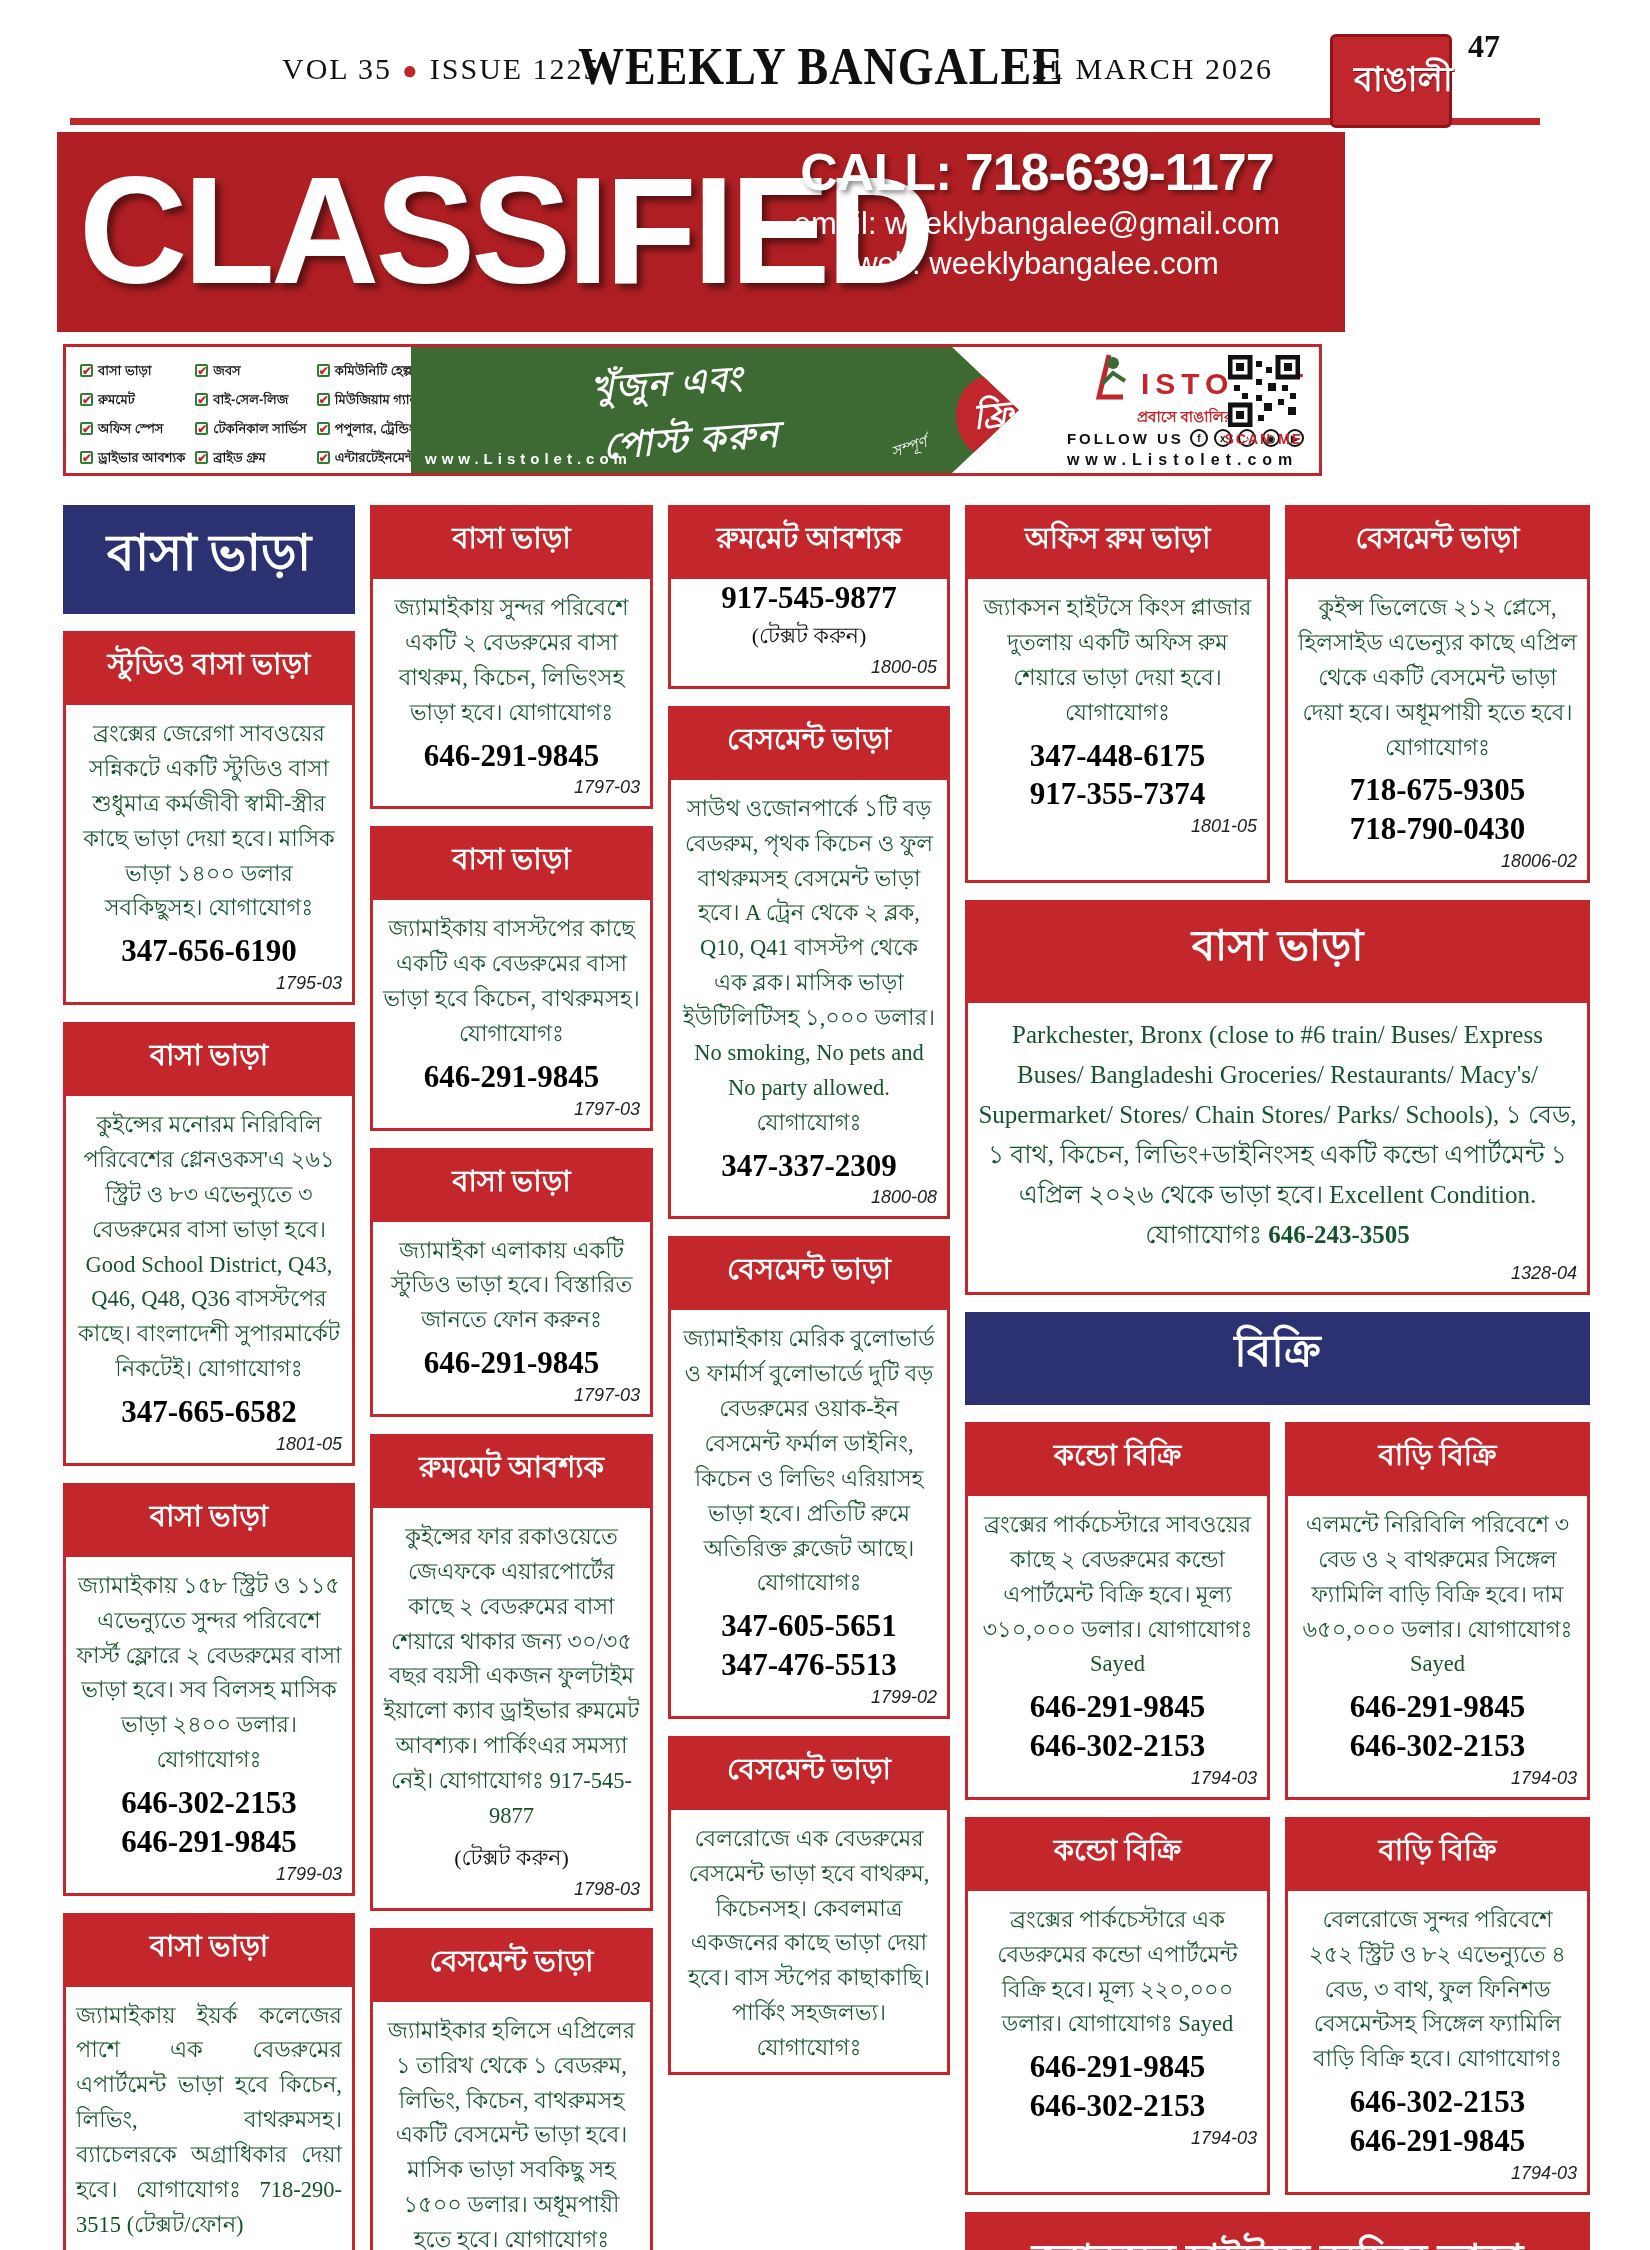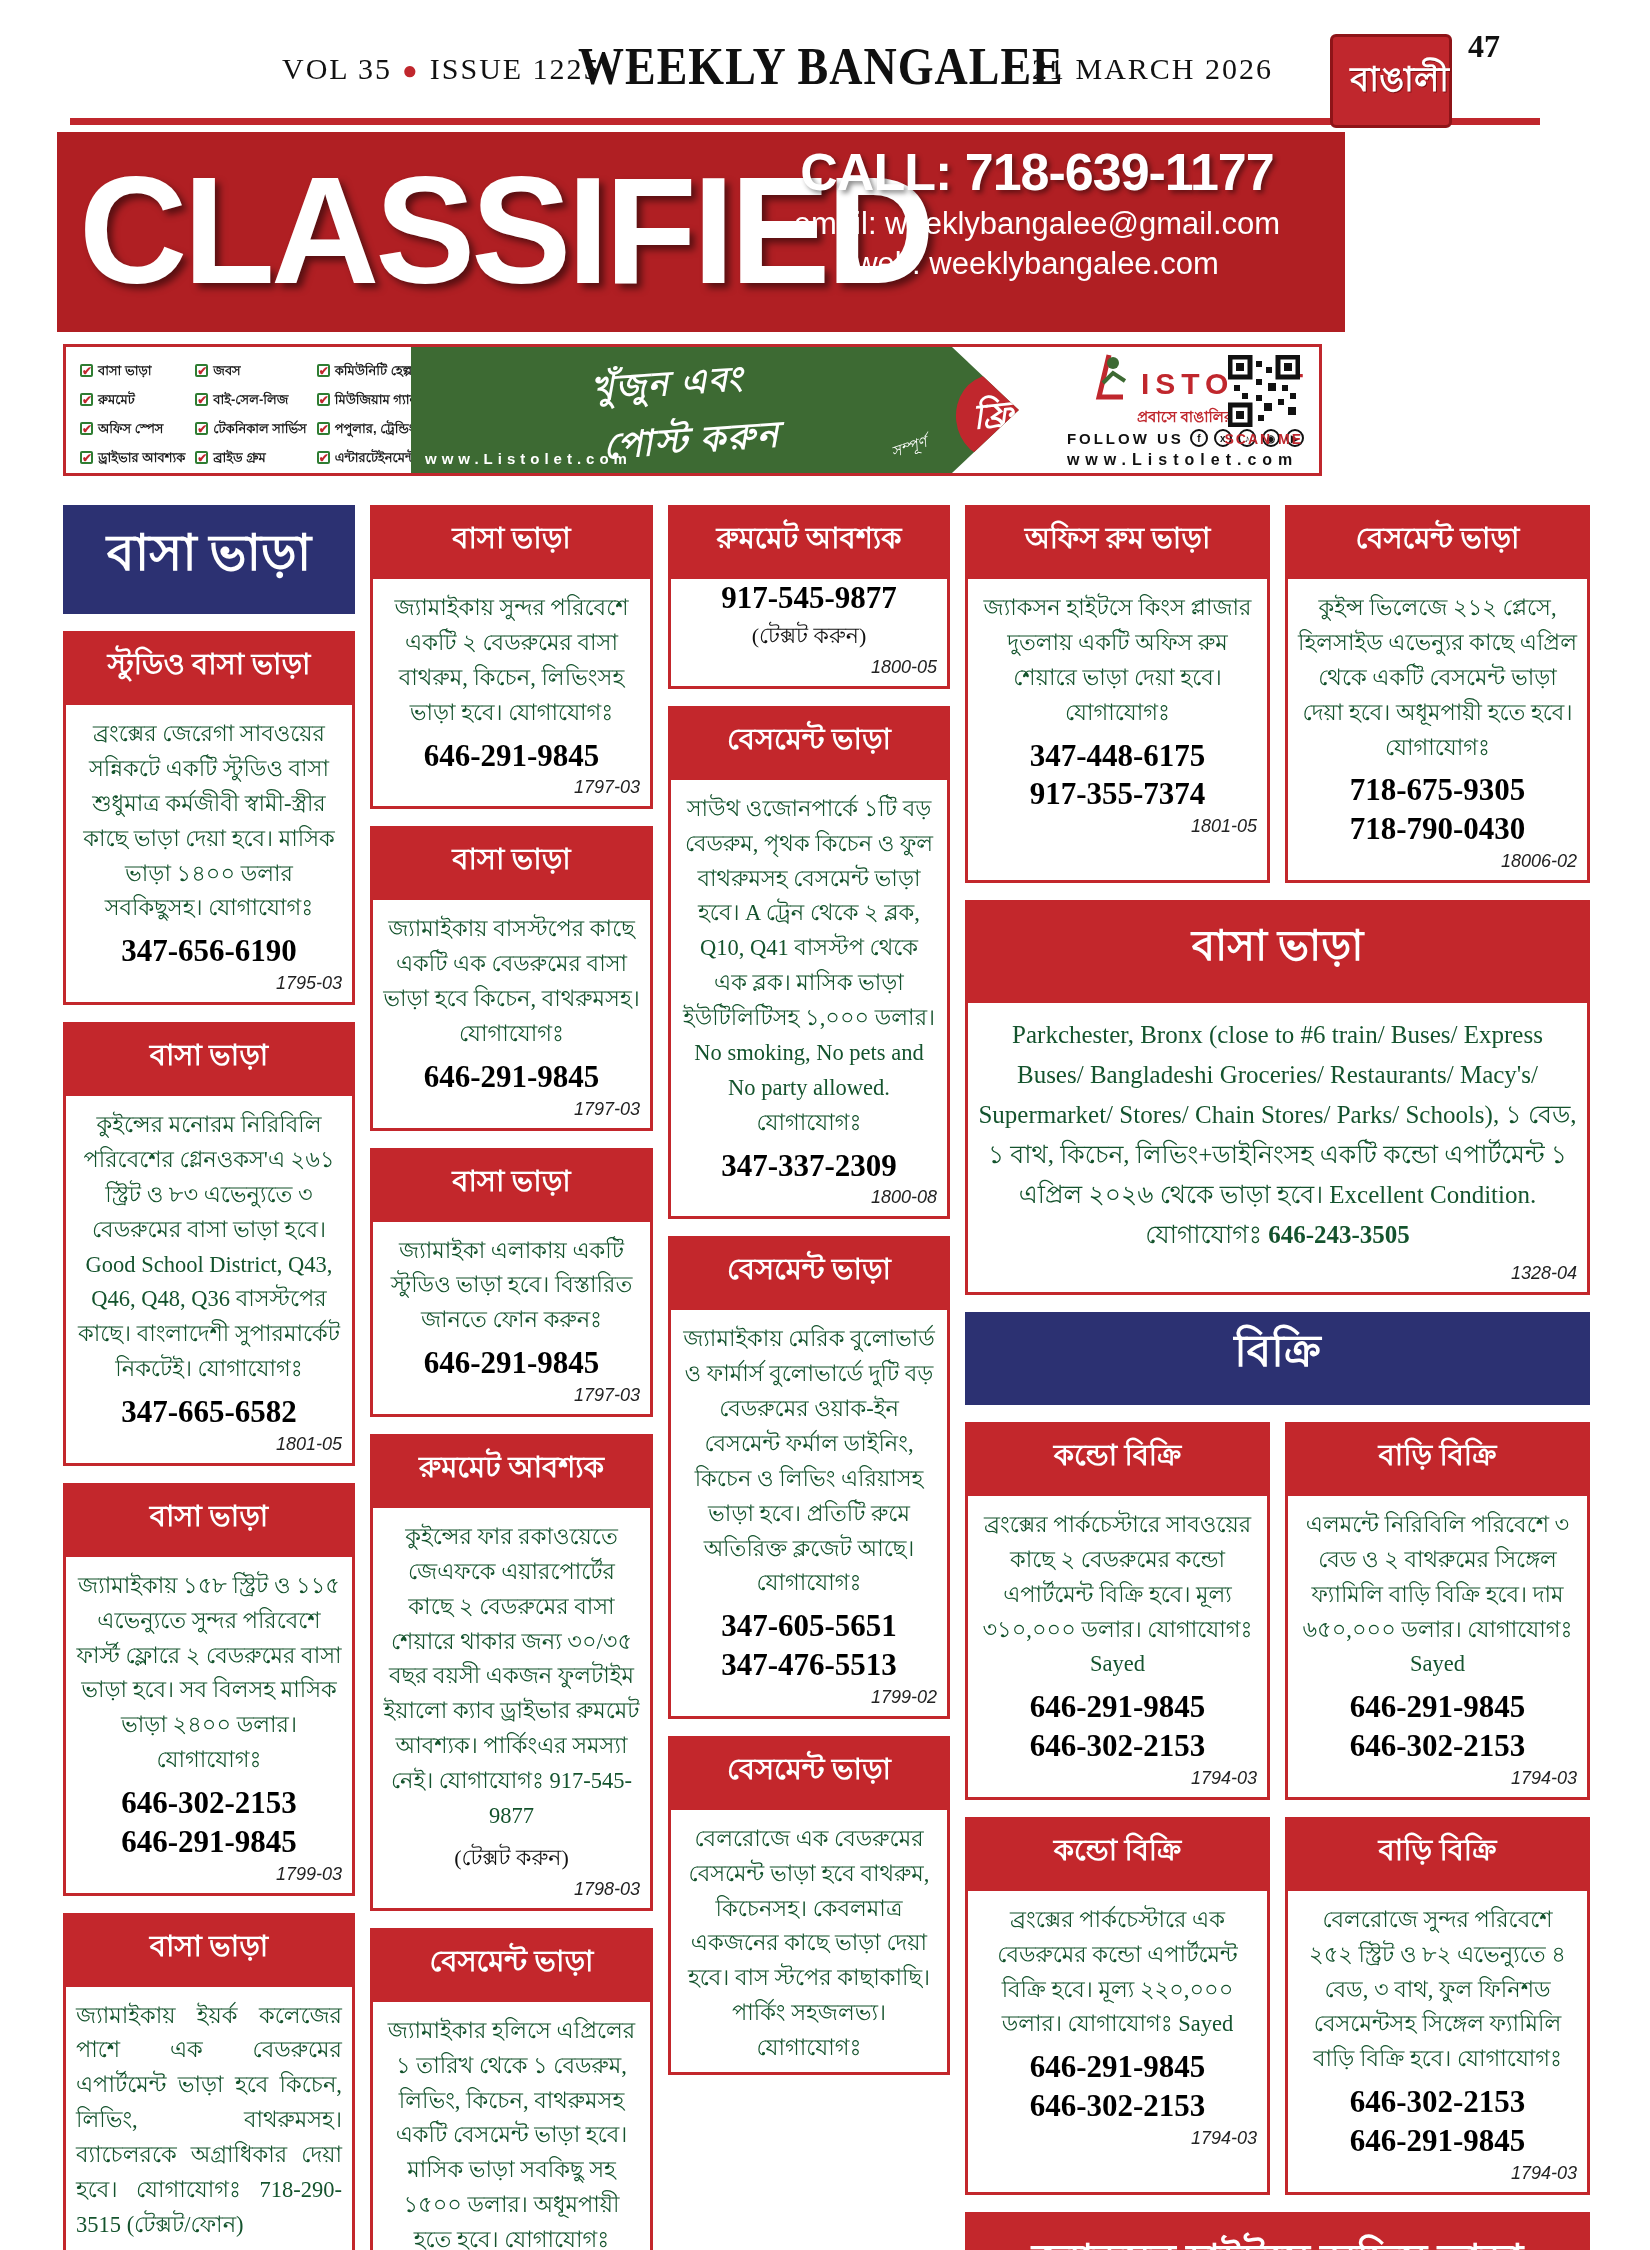--- a/index.html
+++ b/index.html
@@ -9,21 +9,21 @@
   
   .masthead { position:absolute; top:0; left:0; width:1650px; height:130px; }
   .vol-issue { position:absolute; left:282px; top:52px; font-size:30px; letter-spacing:2px; color:#111; }
   .vol-issue .dot { color:#c0272d; font-size:26px; padding:0 10px; }
   .paper-title { position:absolute; left:578px; top:40px; font-size:46px; font-weight:bold;
     letter-spacing:1px; transform:scaleY(1.15); color:#101010; }
   .issue-date { position:absolute; left:1032px; top:52px; font-size:30px; letter-spacing:2px; }
   .page-num { position:absolute; left:1468px; top:28px; font-size:32px; font-weight:bold; }
   .rule { position:absolute; top:118px; left:70px; width:1470px; height:7px; background:#c0272d; }
   .logo-box { position:absolute; left:1330px; top:34px; width:122px; height:94px; background:#c0272d;
-    border:3px solid #8e1418; border-radius:6px; z-index:5; display:flex; align-items:center; justify-content:flex-end; }
+    border:3px solid #8e1418; border-radius:6px; z-index:5; display:flex; align-items:center; justify-content:flex-start;padding-left:21px; }
   .logo-box span { color:#fff; font-size:34px; font-weight:bold; text-shadow:1px 1px 0 #7a1013; }
 
   
   .classified { position:absolute; top:132px; left:57px; width:1288px; height:200px; background:#b01f23; }
   .classified h1 { position:absolute; left:22px; top:8px; font-family:"Liberation Sans", sans-serif;
     font-size:150px; font-weight:900; color:#fff; letter-spacing:-4px; line-height:180px;
     transform:scaleY(1.02); text-shadow:5px 5px 7px rgba(0,0,0,.5); }
   .classified .contact { position:absolute; right:28px; top:10px; width:560px; text-align:center;
     color:#fff; font-family:"Liberation Sans", sans-serif; }
   .classified .call { font-size:52px; font-weight:900; letter-spacing:-1px; text-shadow:3px 3px 5px rgba(0,0,0,.45); }

